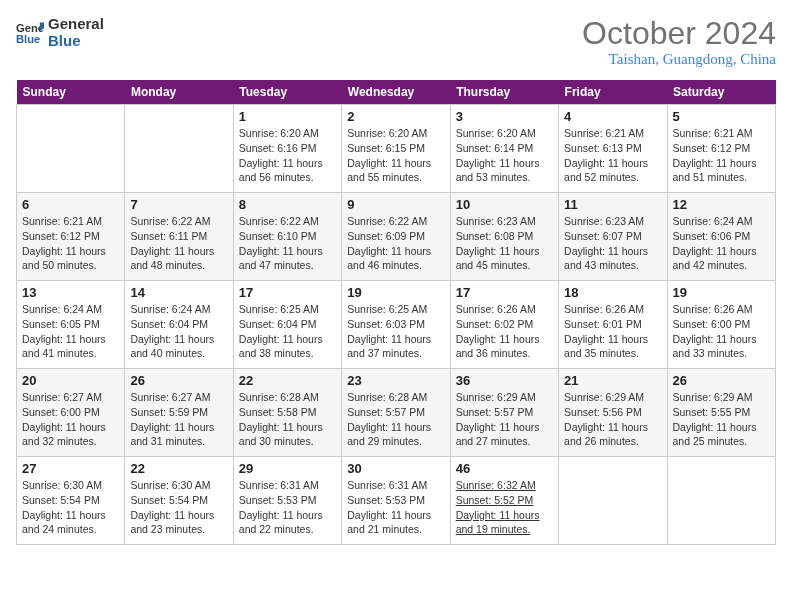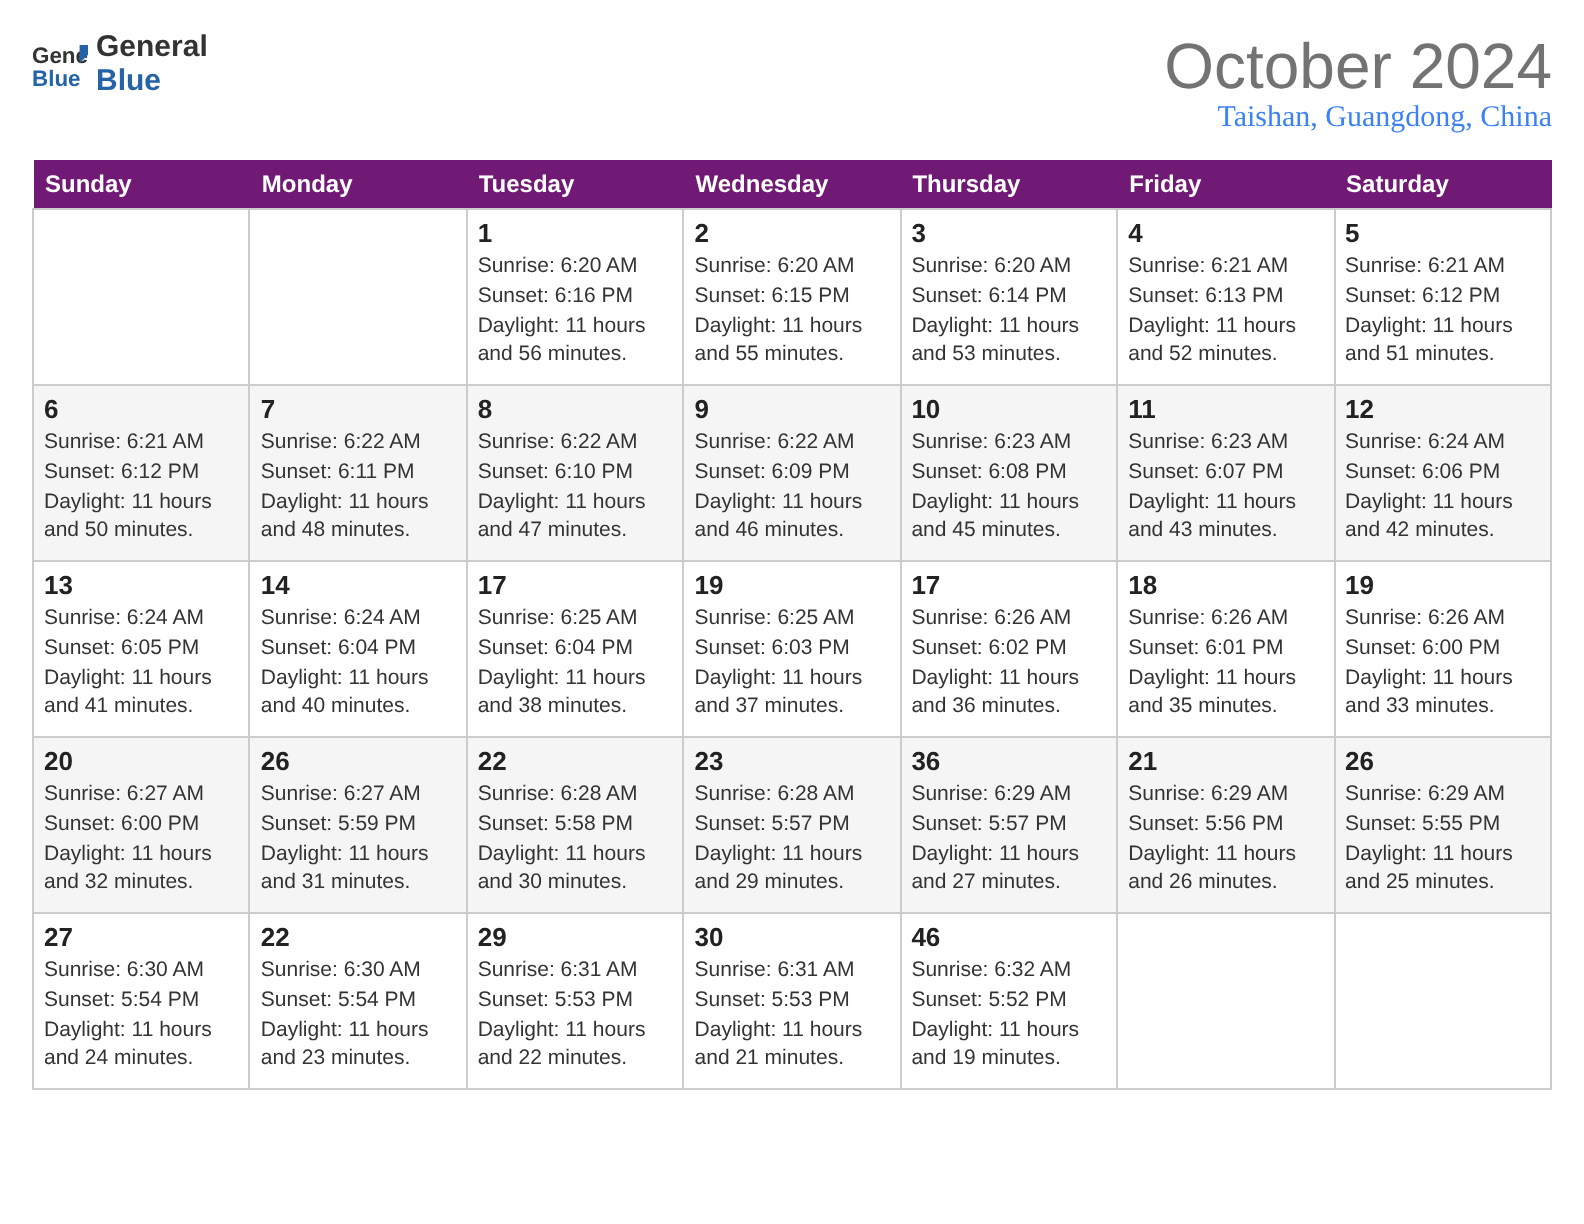--- a/index.html
+++ b/index.html
@@ -300,21 +300,21 @@
 Daylight: 11 hours and 22 minutes.</div>
         </td>
         <td>
           <span class="day-number">30</span>
           <div class="day-info" style="white-space: pre-line;">Sunrise: 6:31 AM
 Sunset: 5:53 PM
 Daylight: 11 hours and 21 minutes.</div>
         </td>
         <td>
           <span class="day-number">46</span>
-          <div class="day-info" style="white-space: pre-line;">Sunrise: 6:32 AM
+          <div class="day-info" style="white-space: pre-line; text-decoration: underline;">Sunrise: 6:32 AM
 Sunset: 5:52 PM
 Daylight: 11 hours and 19 minutes.</div>
         </td>
         <td class="empty"></td>
         <td class="empty"></td>
       </tr>
     </tbody>
 </table>
 
 </body></html>

